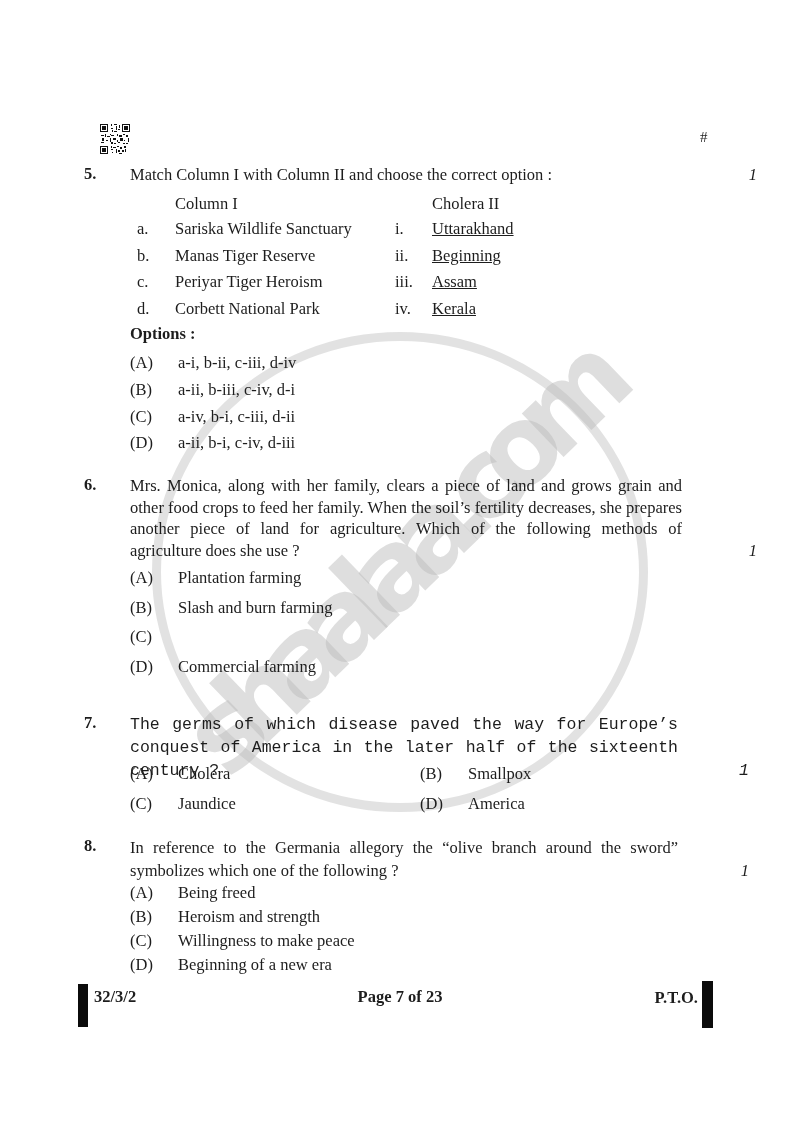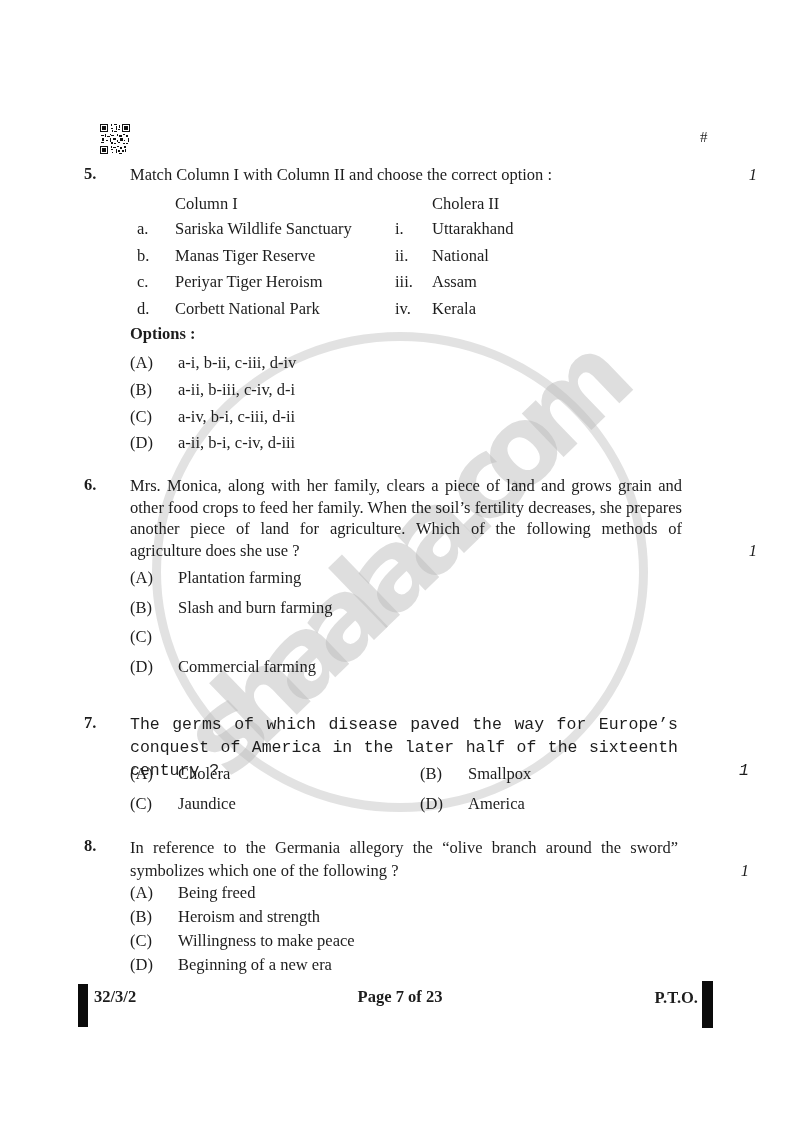--- a/index.html
+++ b/index.html
@@ -40,21 +40,21 @@
   
   .q { position: absolute; left: 130px; width: 552px; z-index: 2; }
   .qnum { position: absolute; left: -46px; font-weight: bold; }
   .qtext { position: absolute; left: 0; width: 552px; text-align: justify; line-height: 22px; }
   .qtext .marks { position: absolute; right: -75px; bottom: 0; font-style: italic; }
   .row { position: absolute; left: 0; width: 582px; height: 20px; line-height: 20px; }
   .colhead { }
   .m-letter { position: absolute; left: 7px; }
   .m-item   { position: absolute; left: 45px; }
   .m-roman  { position: absolute; left: 265px; }
-  .m-value  { position: absolute; left: 302px; }
+  .m-value  { position: absolute; left: 302px; text-decoration: underline; }
   .opt-label { position: absolute; left: 0; }
   .opt-text  { position: absolute; left: 48px; }
   .opt-label2 { position: absolute; left: 290px; }
   .opt-text2  { position: absolute; left: 338px; }
   .opts-heading { position: absolute; left: 0; font-weight: bold; text-align: center; }
   .col1pos { position: absolute; left: 45px; }
   .col2pos { position: absolute; left: 302px; }
 
   
   .hash { position: absolute; left: 700px; top: 129px; font-size: 15px; z-index: 2; }
@@ -104,21 +104,21 @@
     <div class="row" style="top:59px;">
       <span class="m-letter">a.</span>
       <span class="m-item">Sariska Wildlife Sanctuary</span>
       <span class="m-roman">i.</span>
       <span class="m-value">Uttarakhand</span>
     </div>
     <div class="row" style="top:86px;">
       <span class="m-letter">b.</span>
       <span class="m-item">Manas Tiger Reserve</span>
       <span class="m-roman">ii.</span>
-      <span class="m-value">National</span>
+      <span class="m-value">Beginning</span>
     </div>
     <div class="row" style="top:112px;">
       <span class="m-letter">c.</span>
       <span class="m-item">Periyar Tiger Heroism</span>
       <span class="m-roman">iii.</span>
       <span class="m-value">Assam</span>
     </div>
     <div class="row" style="top:139px;">
       <span class="m-letter">d.</span>
       <span class="m-item">Corbett National Park</span>

